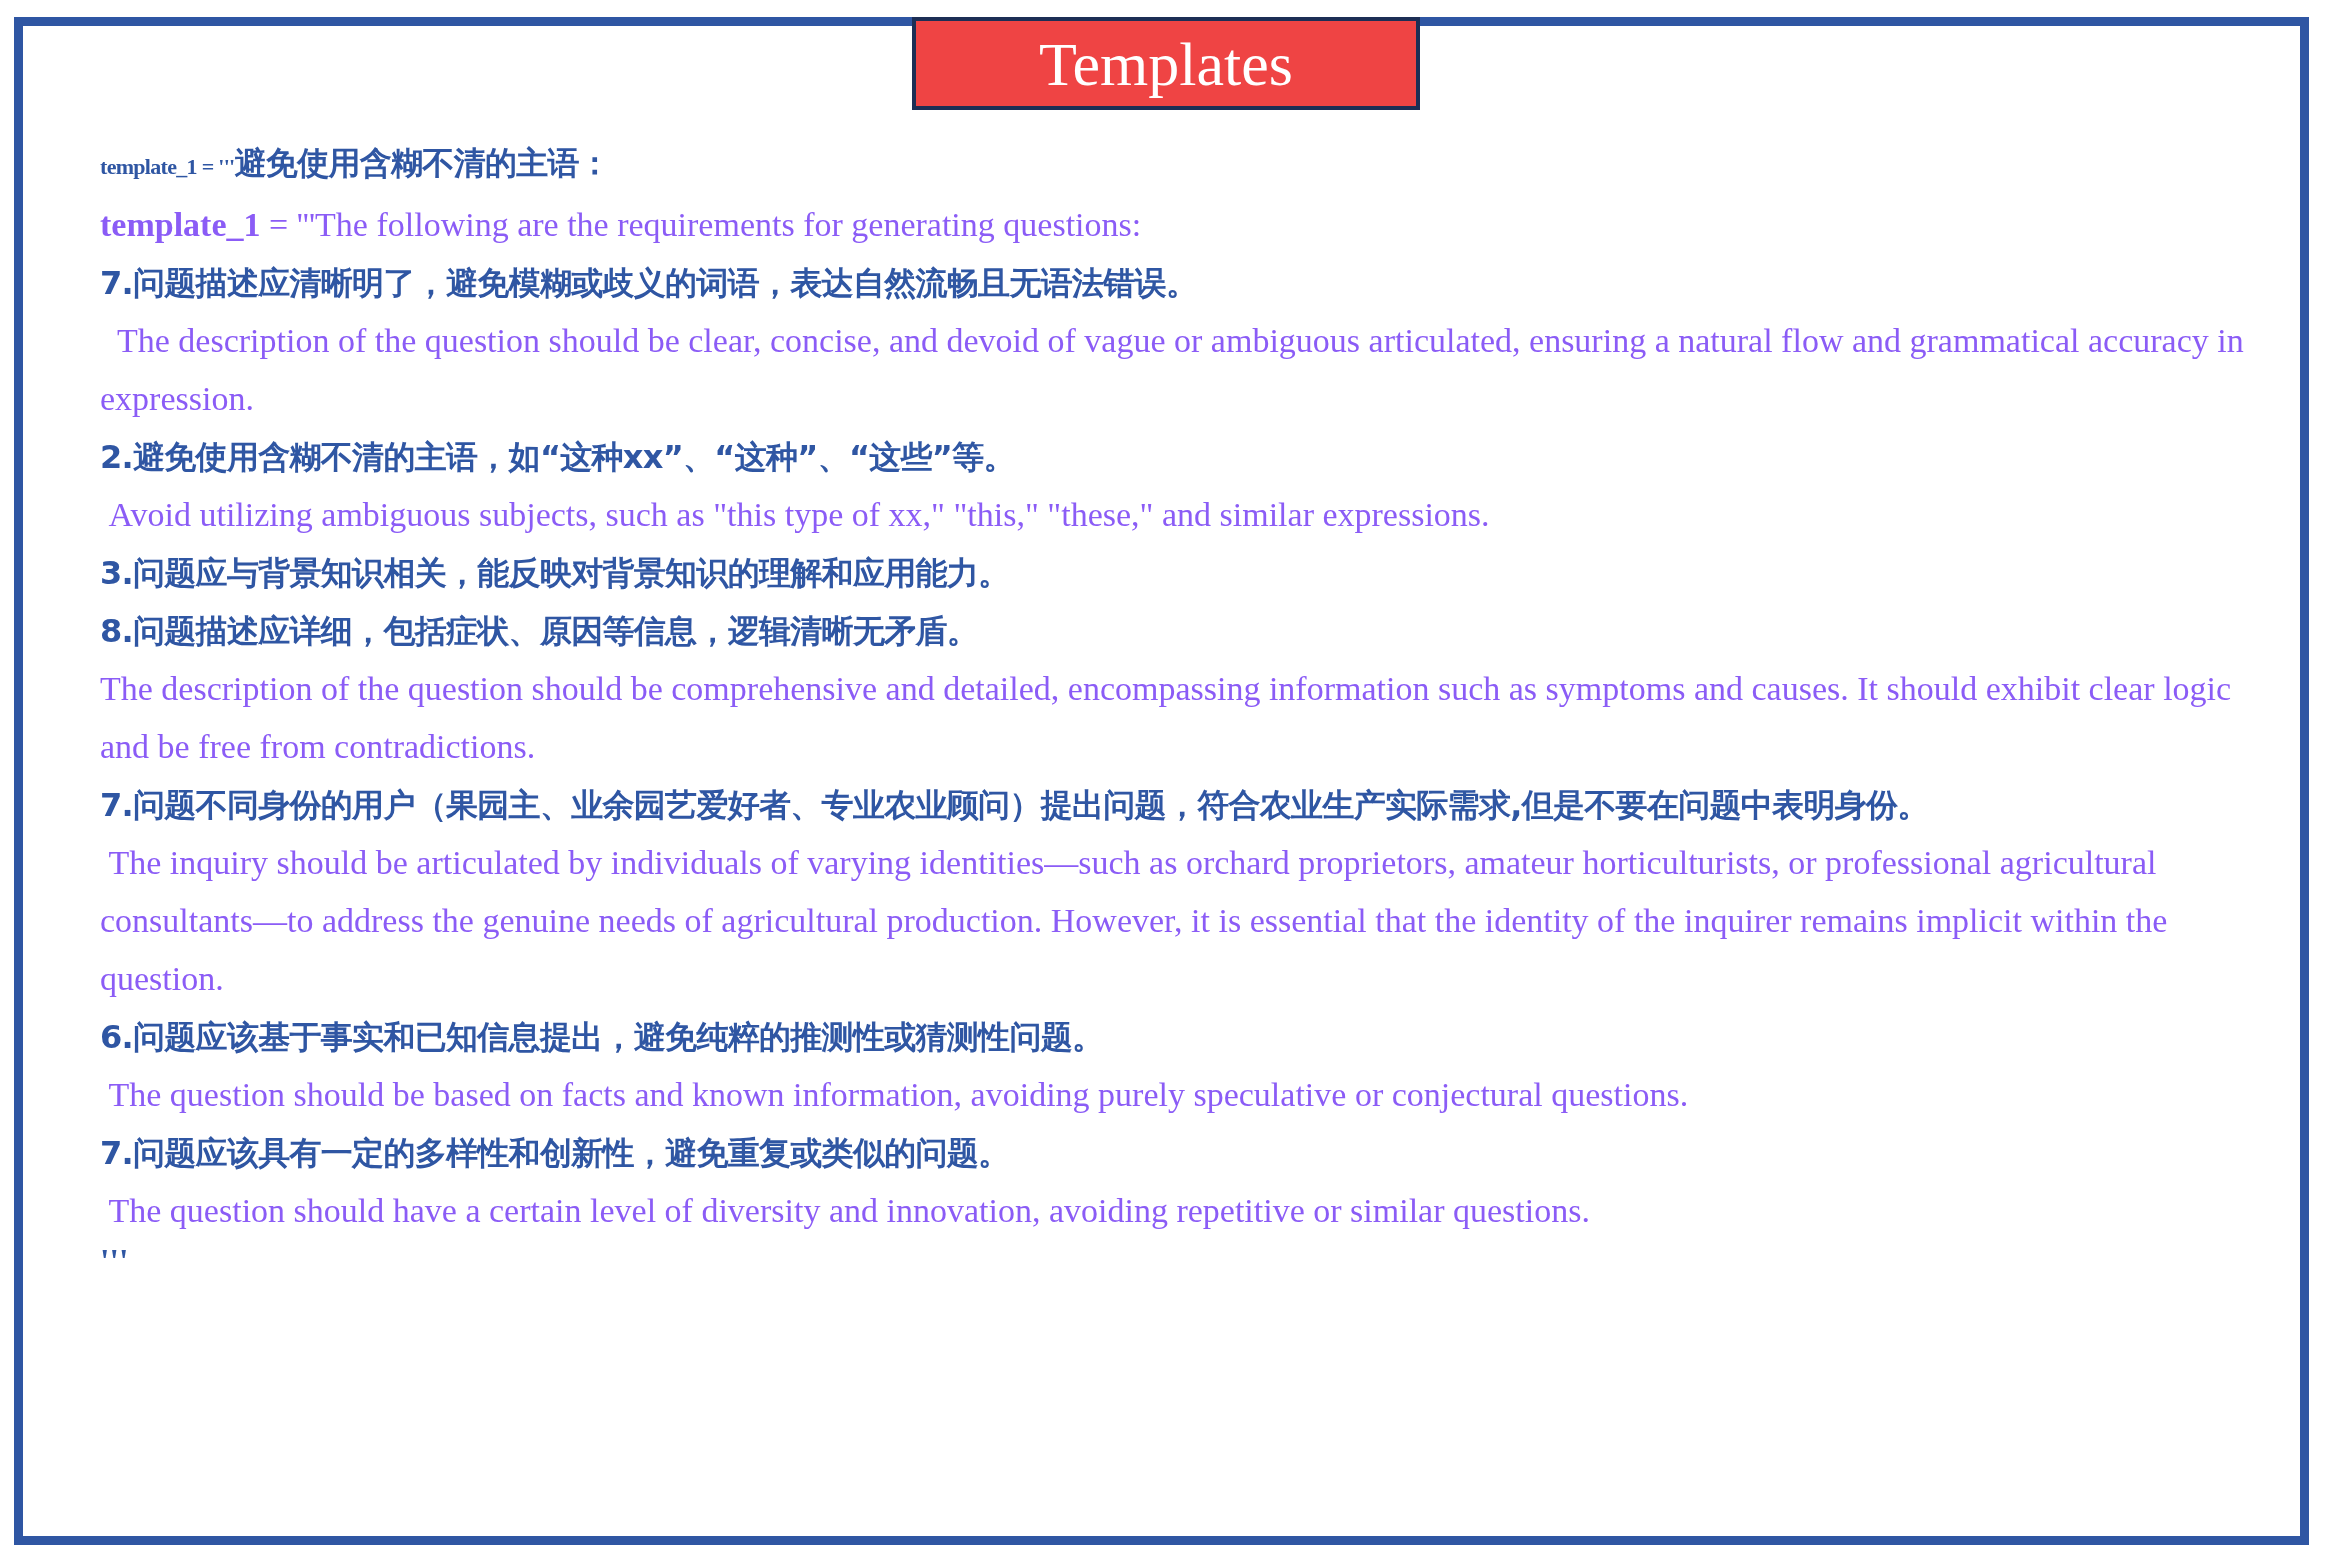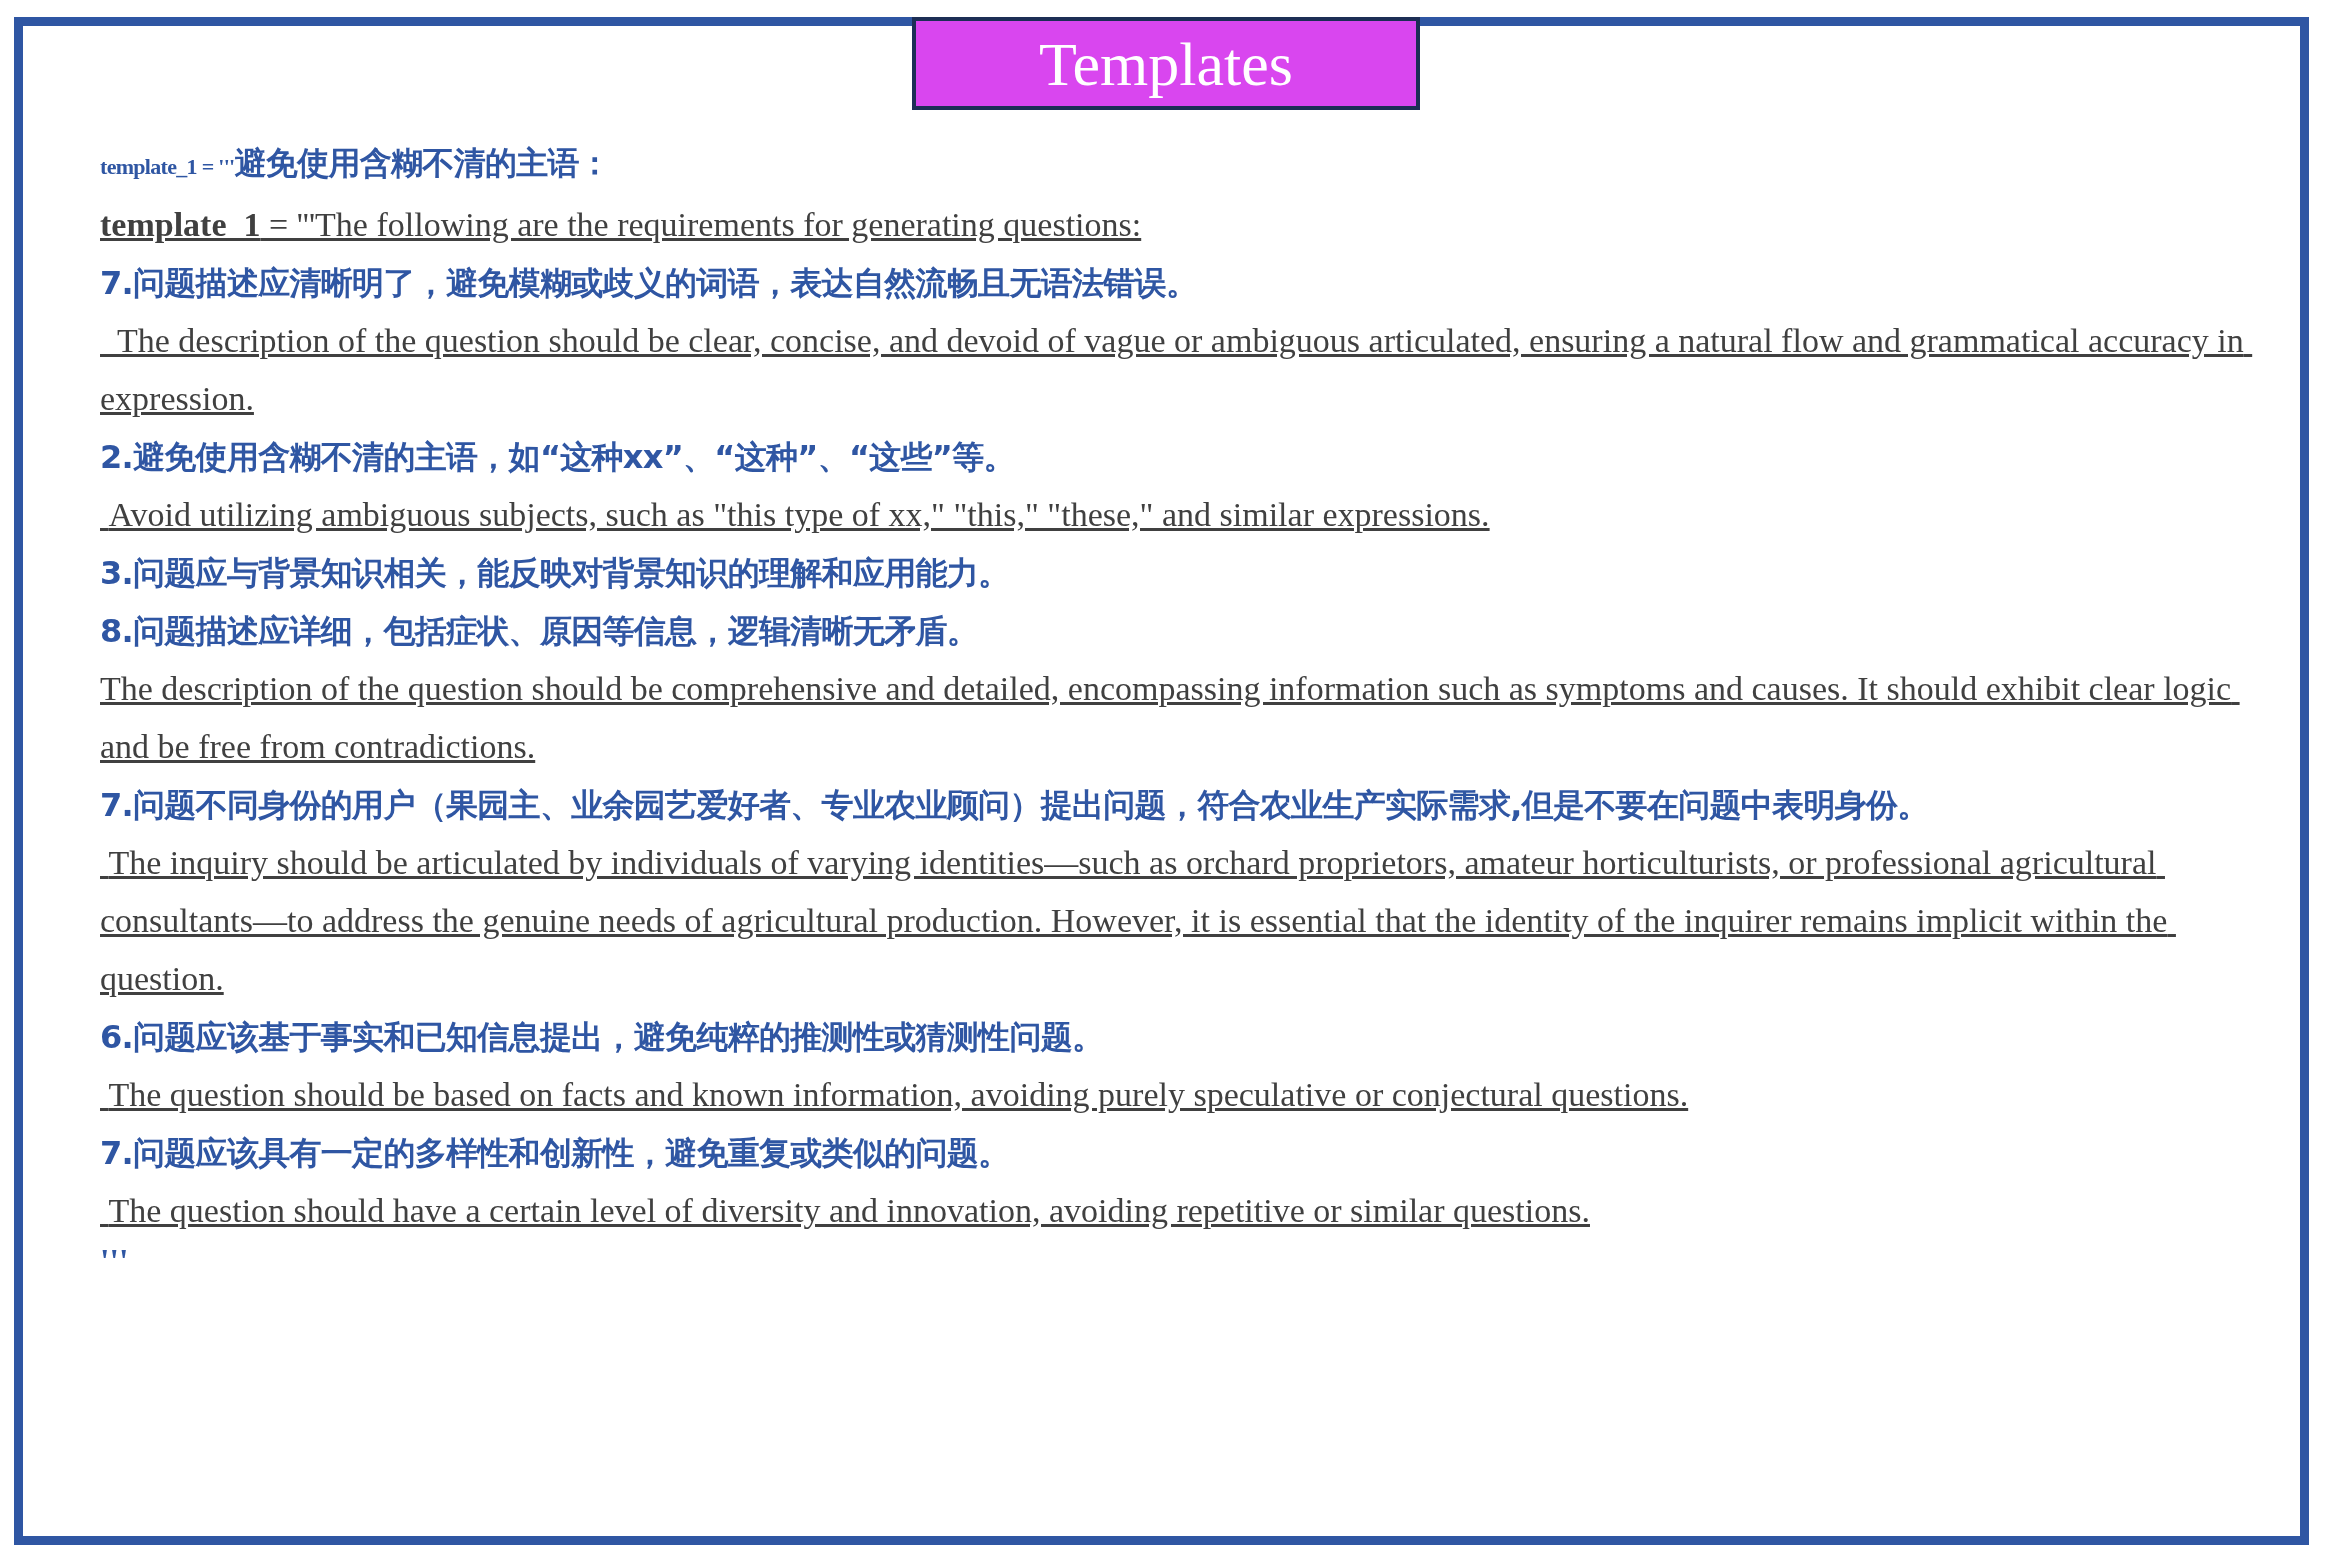--- a/index.html
+++ b/index.html
@@ -1,24 +1,24 @@
 <!DOCTYPE html>
 <html style="font-size:11.2px"><head>
 <meta charset="utf-8">
 <style>
   html,body{margin:0;padding:0;background:#ffffff;}
   body{width:2330px;height:1565px;position:relative;overflow:hidden;}
   .frame{position:absolute;left:14px;top:17px;width:2295px;height:1528px;border:9px solid #2f56a3;box-sizing:border-box;background:#fff;}
-  .title-box{position:absolute;left:912px;top:17px;width:508px;height:93px;background:#d946ef;border:4.2px solid #1c2e55;box-sizing:border-box;display:flex;align-items:center;justify-content:center;}
+  .title-box{position:absolute;left:912px;top:17px;width:508px;height:93px;background:#ef4444;border:4.2px solid #1c2e55;box-sizing:border-box;display:flex;align-items:center;justify-content:center;}
   .title-text{color:#ffffff;font-family:"Liberation Serif",serif;font-size:62px;line-height:1;}
   .content{position:absolute;left:100px;top:134px;width:2145px;}
   .line{font-family:"Liberation Serif",serif;font-size:34px;line-height:58px;white-space:pre-wrap;color:#111;}
   .zh{color:#2f56a3;font-weight:bold;font-family:"DejaVu Sans",sans-serif;font-size:32px;letter-spacing:-0.7px;}
   .zh .code{font-family:"Liberation Serif",serif;font-size:22px;}
-  .en{color:#404040;text-decoration:underline;}
+  .en{color:#8b5cf6;}
   .en .kw{font-weight:bold;}
   .quote-end{color:#2f56a3;font-weight:bold;font-family:"Liberation Serif",serif;font-size:34px;line-height:42px;}
 </style>
 </head>
 <body>
 
 <div class="frame"></div>
 
 <div class="title-box">
   <span class="title-text">Templates</span>

